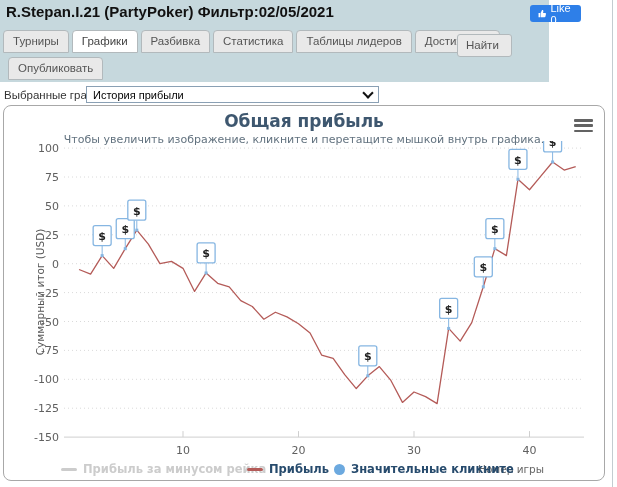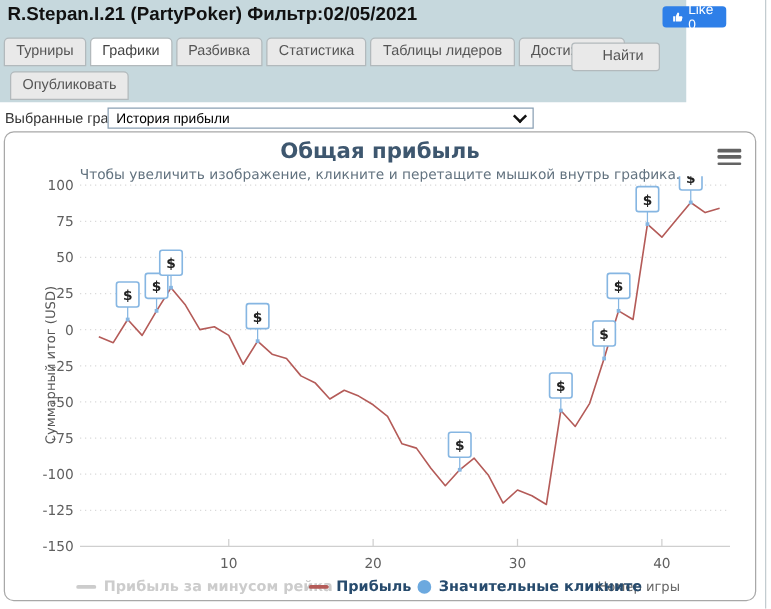--- a/index.html
+++ b/index.html
@@ -9,26 +9,26 @@
   .topbar{position:absolute;left:0;top:0;width:549px;height:82px;background:#c6d8dd;}
   .page-title{position:absolute;left:6px;top:3px;font-size:15px;font-weight:bold;color:#111;}
   .like-btn{position:absolute;left:530px;top:5px;height:17px;padding:0 8px;background:#2e7fe8;
             border-radius:3px;display:flex;align-items:center;gap:4px;color:#fff;
             font-size:11px;font-weight:normal;cursor:pointer;}
   .tabs-row1{position:absolute;left:3px;top:30px;display:flex;gap:3px;}
   .tab{background:#e9e9e9;border:1px solid #b2b9bc;border-radius:4px 4px 0 0;
        padding:4px 9px 5px 9px;font-size:11.5px;color:#555;cursor:pointer;white-space:nowrap;}
   .tab.active{background:#ffffff;color:#444;}
   .tab-find{position:absolute;left:457px;top:34px;background:#e9e9e9;border:1px solid #b2b9bc;
-            border-radius:3px;padding:4px 12px 5px 24px;font-size:11.5px;color:#555;cursor:pointer;}
+            border-radius:3px;padding:4px 12px 5px 8px;font-size:11.5px;color:#555;cursor:pointer;}
   .tabs-row2{position:absolute;left:8px;top:57px;display:flex;}
   
   .content{position:absolute;left:0;top:82px;width:613px;height:405px;background:#fff;}
   .sel-label{position:absolute;left:4px;top:7px;font-size:11.5px;color:#333;}
-  .chart-select{position:absolute;left:86px;top:4px;width:341px;height:17px;background:#fff;
+  .chart-select{position:absolute;left:86px;top:4px;width:293px;height:17px;background:#fff;
                 border:1px solid #8aa0b4;display:flex;align-items:center;justify-content:space-between;
                 padding:0 6px;font-size:11px;color:#000;cursor:pointer;box-sizing:border-box;}
   .chev{width:6px;height:6px;border-right:2px solid #111;border-bottom:2px solid #111;
         transform:rotate(45deg);margin-top:-3px;}
   
   .panel{position:absolute;left:3px;top:23px;width:602px;height:376px;background:#fff;
          border:1px solid #a8a8a8;border-radius:8px;box-sizing:border-box;
          font-family:"DejaVu Sans",sans-serif;}
   .chart-title{position:absolute;left:0;right:0;top:5px;text-align:center;
                font-size:17px;font-weight:600;color:#3E576F;}

